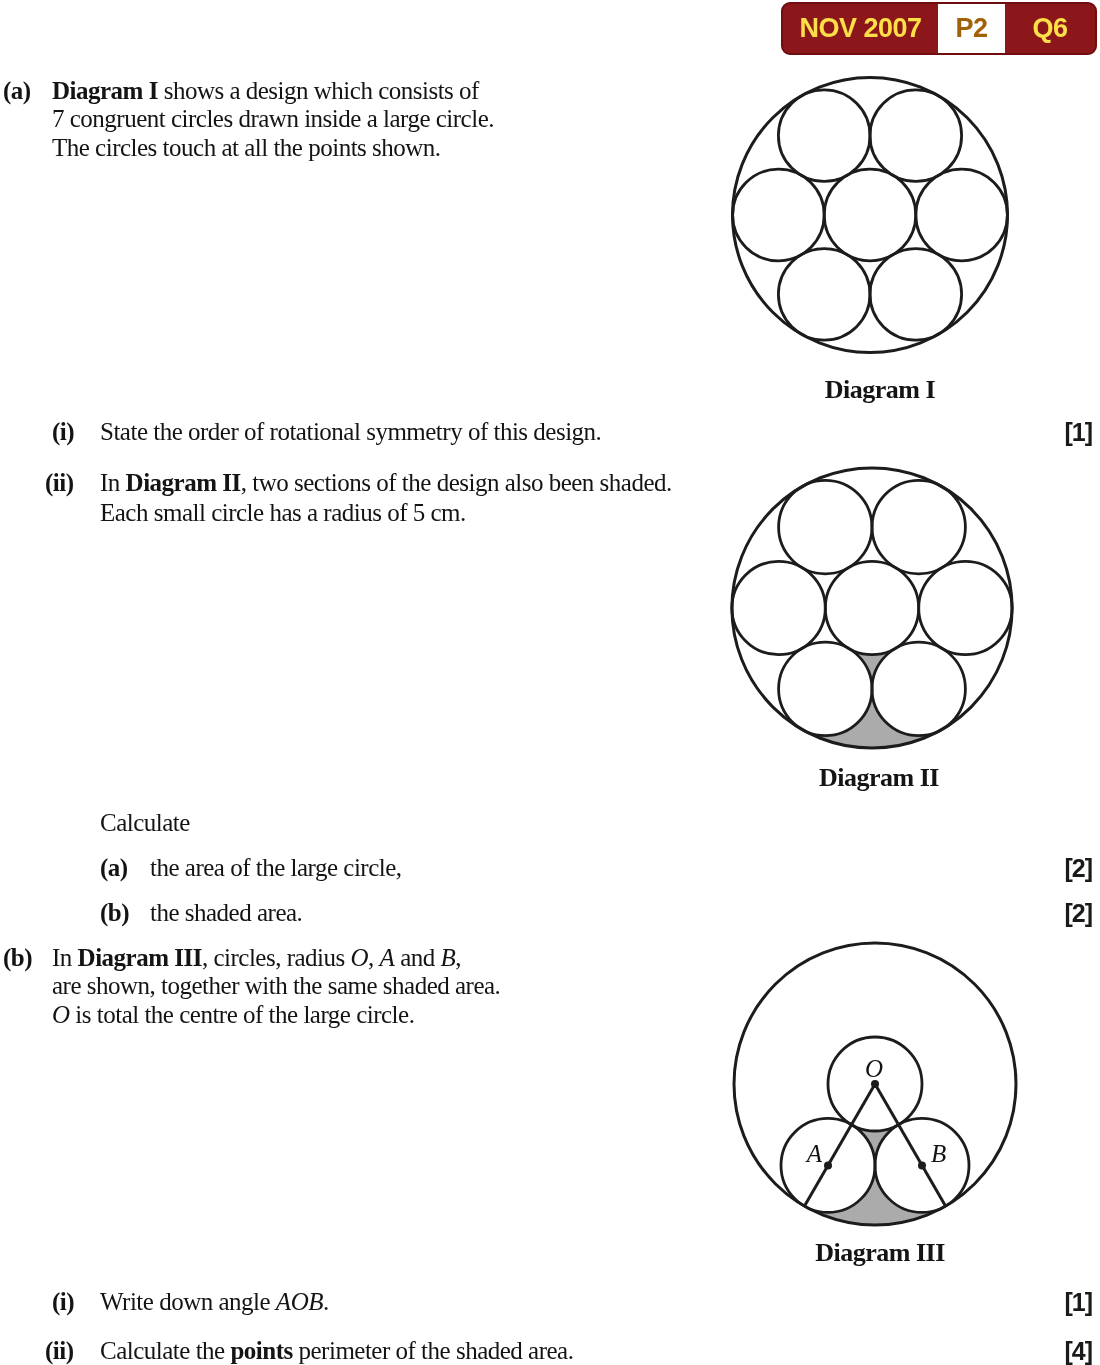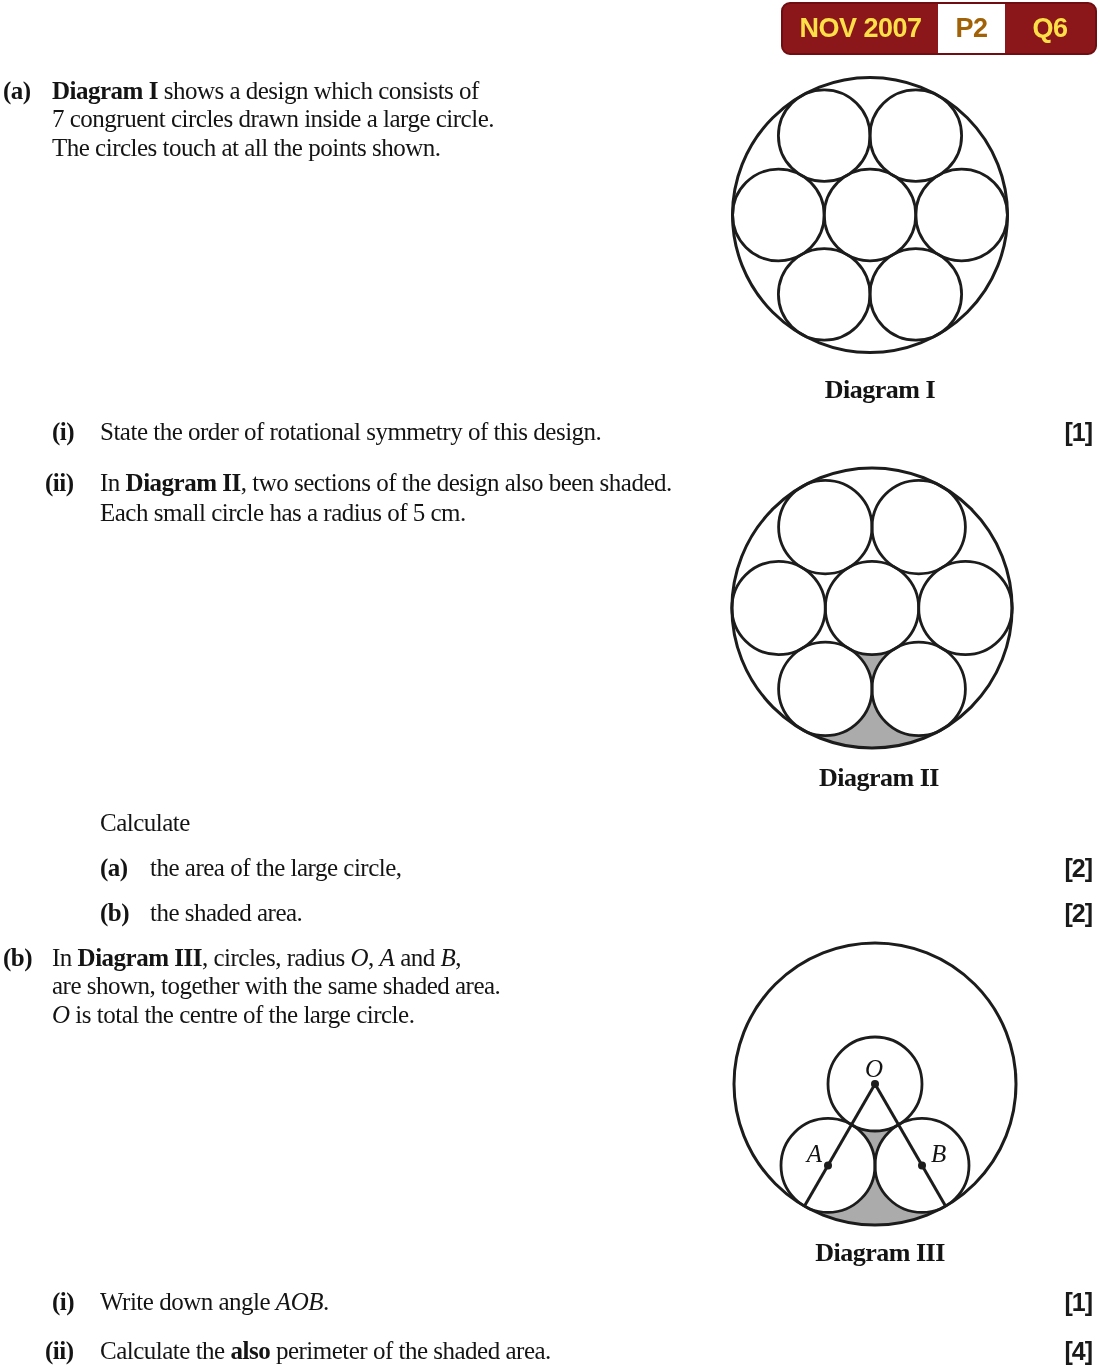--- a/index.html
+++ b/index.html
@@ -131,16 +131,16 @@
     <text class="ptlabel" x="97" y="228" text-anchor="end">A</text>
     <text class="ptlabel" x="206" y="228" text-anchor="start">B</text>
   </svg>
   <div class="abs caption" style="left:780px;top:1240px;">Diagram III</div>
 
   <div class="abs num" style="left:52px;top:1288px;">(i)</div>
   <div class="abs line" style="left:100px;top:1288px;"><span>Write down angle </span><span class="i">AOB</span><span>.</span></div>
   <div class="abs mark" style="left:1032px;top:1288px;">[1]</div>
 
   <div class="abs num" style="left:45px;top:1337px;">(ii)</div>
-  <div class="abs line" style="left:100px;top:1337px;"><span>Calculate the </span><span class="b">also</span><span> perimeter of the shaded area.</span></div>
+  <div class="abs line" style="left:100px;top:1337px;"><span>Calculate the </span><span class="b">points</span><span> perimeter of the shaded area.</span></div>
   <div class="abs mark" style="left:1032px;top:1337px;">[4]</div>
 
 </div>
 
 </body></html>

